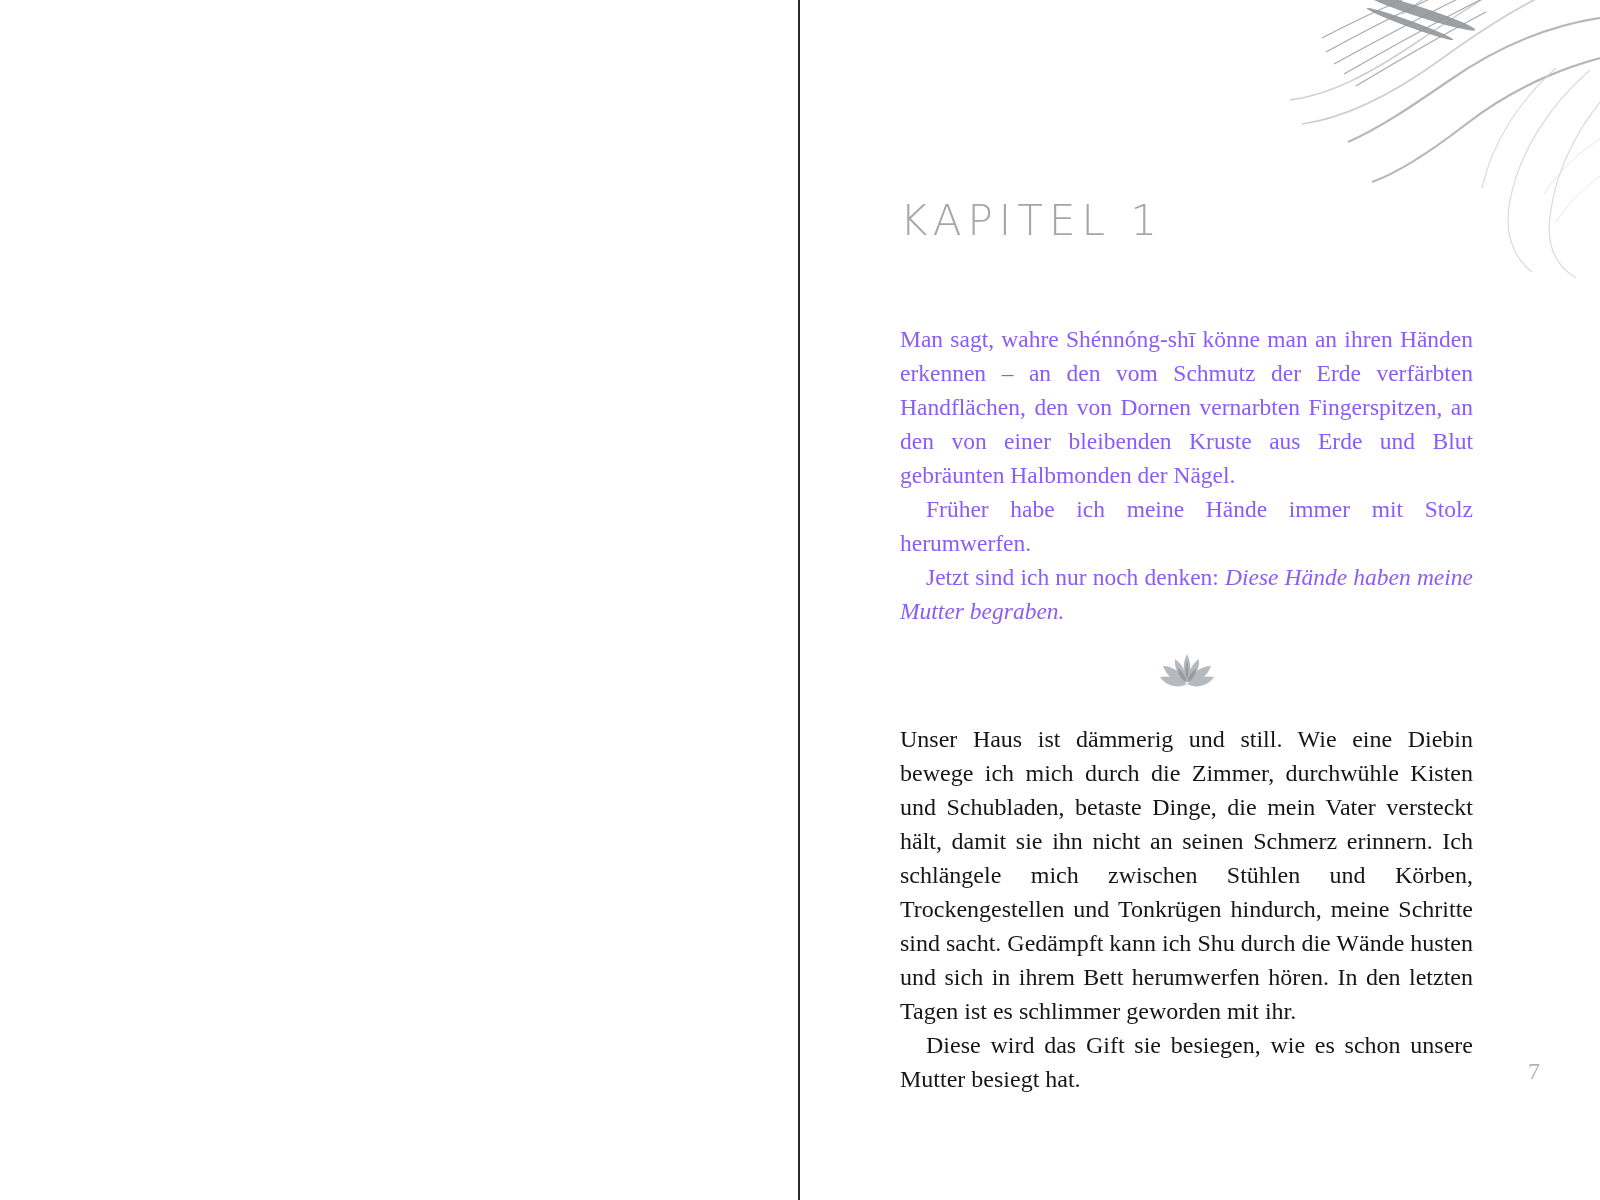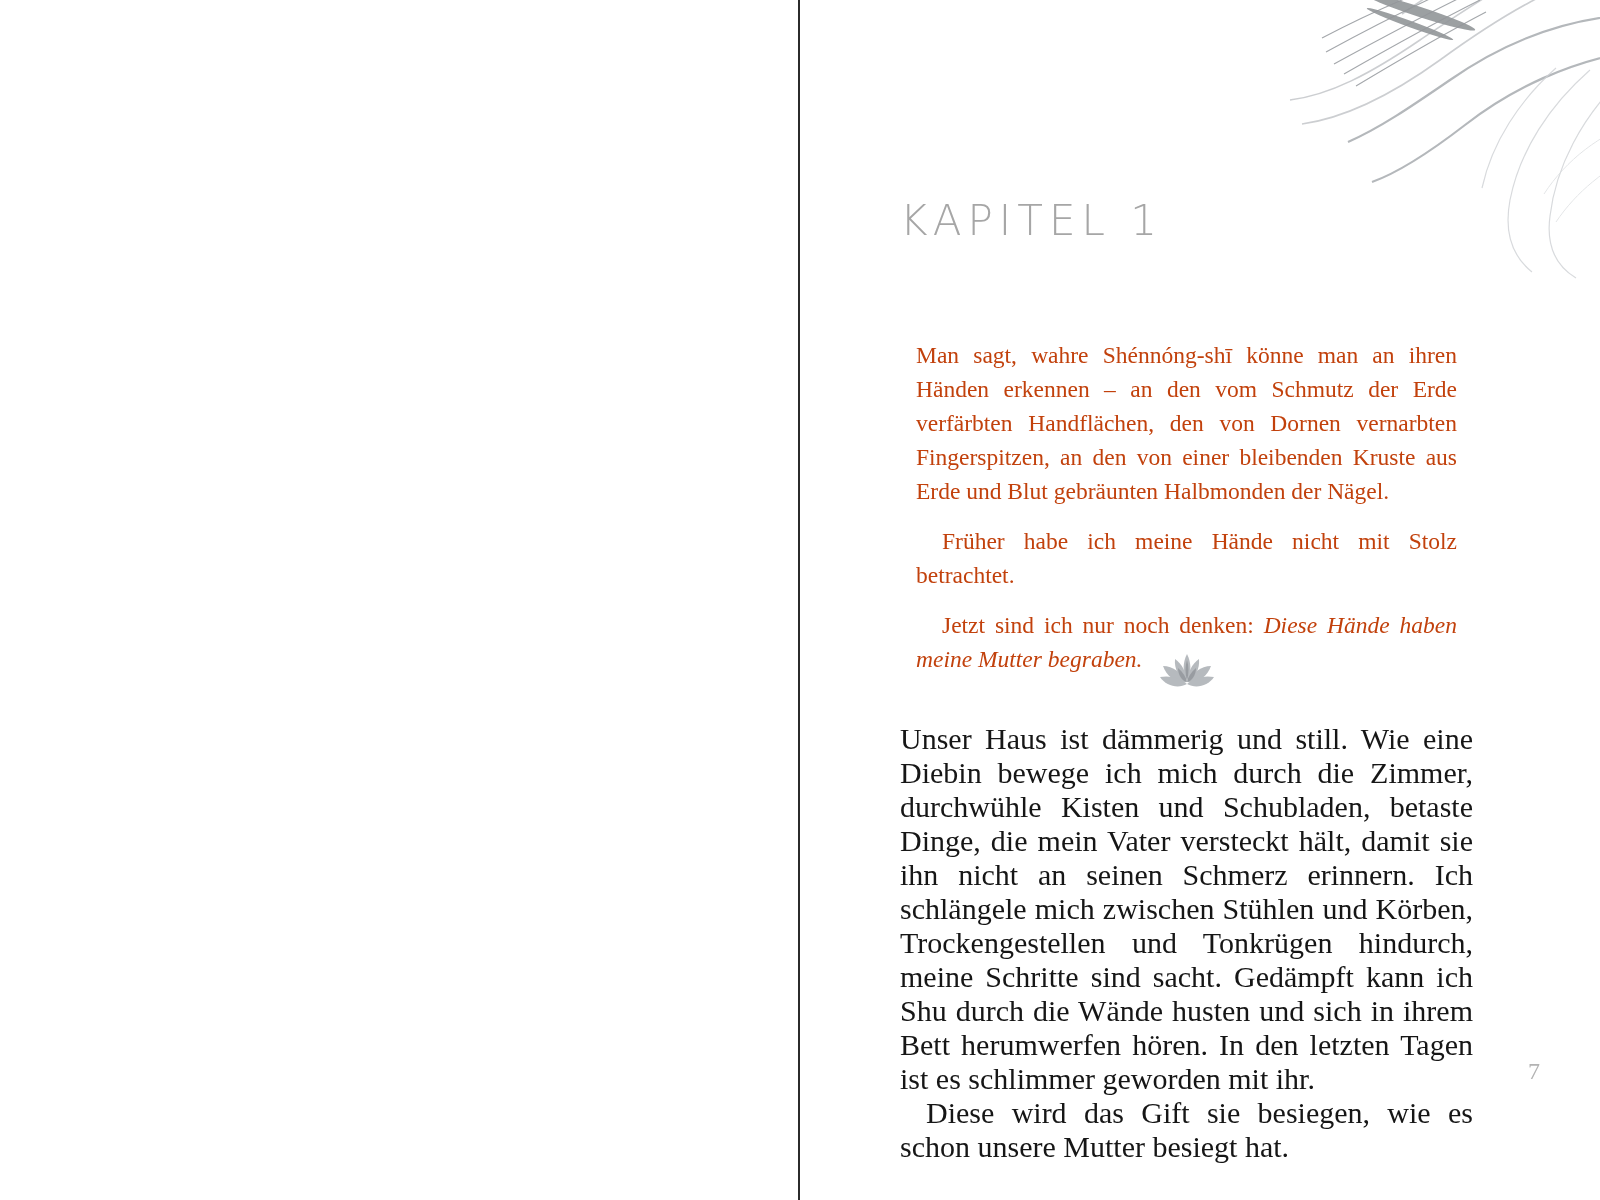--- a/index.html
+++ b/index.html
@@ -94,27 +94,27 @@
   }
 
   .textblock {
     position: absolute;
     left: 100px;
     top: 322px;
     width: 573px;
   }
 
   .textblock p {
-    margin: 16px;
+    margin: 0;
     font-family: "Liberation Serif", serif;
     font-size: 23.5px;
     line-height: 34px;
     text-align: justify;
     text-justify: inter-word;
-    color: #c2410c;
+    color: #8b5cf6;
   }
   .textblock p.indent {
     text-indent: 26px;
   }
   .textblock p em {
     font-style: italic;
   }
 
   .ornament {
     position: absolute;
@@ -129,21 +129,21 @@
 
   .textblock-2 {
     position: absolute;
     left: 100px;
     top: 722px;
     width: 573px;
   }
   .textblock-2 p {
     margin: 0;
     font-family: "Liberation Serif", serif;
-    font-size: 30px;
+    font-size: 24px;
     line-height: 34px;
     text-align: justify;
     text-justify: inter-word;
     color: #161616;
   }
   .textblock-2 p.indent {
     text-indent: 26px;
   }
 
   .folio {
@@ -199,21 +199,21 @@
       <g fill="none" stroke="#d2d5d8" stroke-width="1" opacity="0.7">
         <path d="M520 200 C480 214 446 240 424 274"></path>
         <path d="M520 232 C486 248 456 272 436 302"></path>
       </g>
     </svg>
 
     <div class="chapter-title">KAPITEL 1</div>
 
     <div class="textblock">
       <p>Man sagt, wahre Shénnóng-shī könne man an ihren Händen erkennen – an den vom Schmutz der Erde verfärbten Handflächen, den von Dornen vernarbten Fingerspitzen, an den von einer bleibenden Kruste aus Erde und Blut gebräunten Halbmonden der Nägel.</p>
-      <p class="indent">Früher habe ich meine Hände nicht mit Stolz betrachtet.</p>
+      <p class="indent">Früher habe ich meine Hände immer mit Stolz herumwerfen.</p>
       <p class="indent"><span>Jetzt sind ich nur noch denken: </span><em>Diese Hände haben meine Mutter begraben.</em></p>
     </div>
 
     <div class="ornament">
       <svg width="80" height="52" viewBox="0 0 80 52" xmlns="http://www.w3.org/2000/svg">
         <g fill="#b6babe">
           <path d="M40 10 C44 18 45 28 40 36 C35 28 36 18 40 10 Z"></path>
           <path d="M28 15 C35 20 39 28 40 37 C32 34 27 25 28 15 Z"></path>
           <path d="M52 15 C53 25 48 34 40 37 C41 28 45 20 52 15 Z"></path>
           <path d="M16 22 C26 22 35 29 40 38 C30 40 20 33 16 22 Z"></path>

